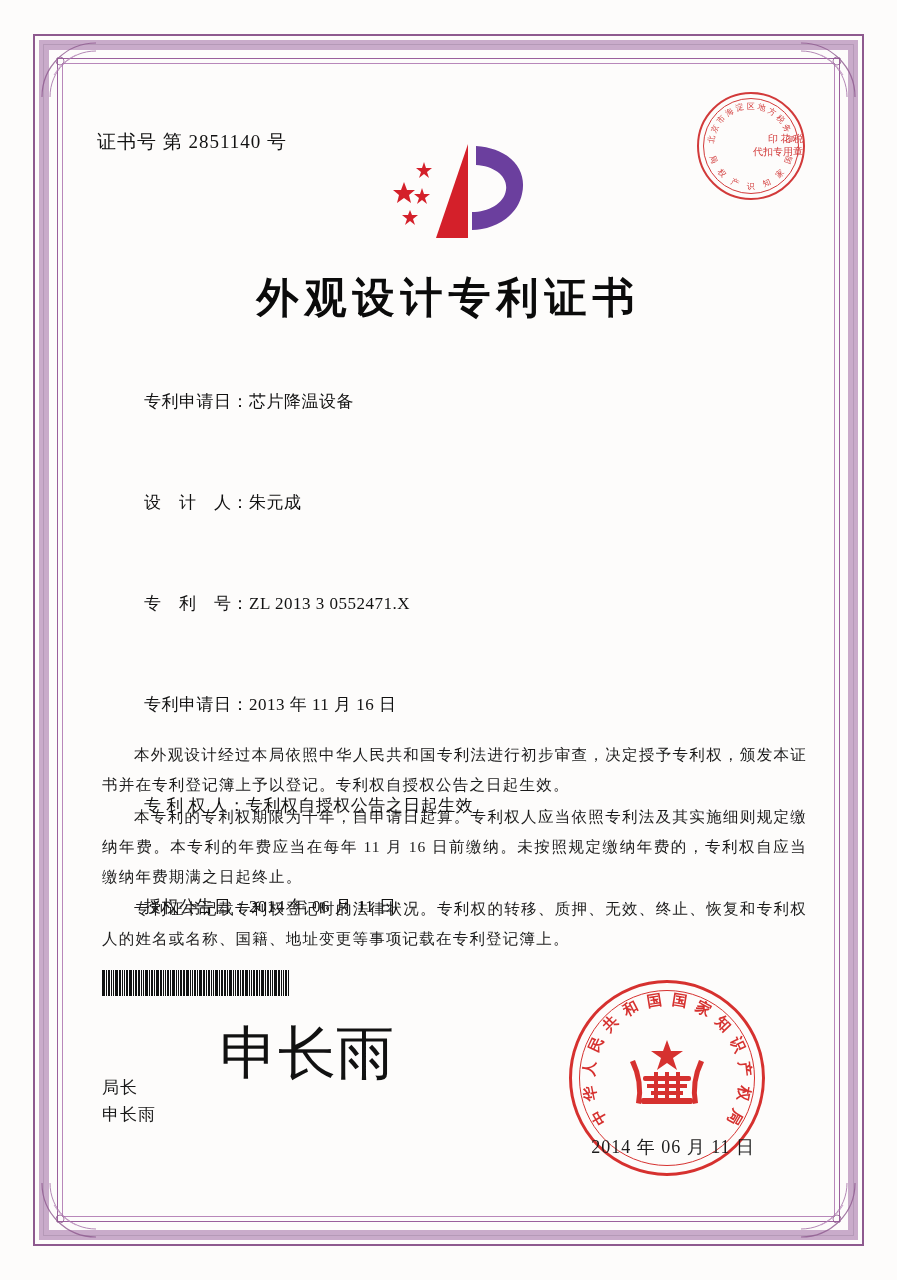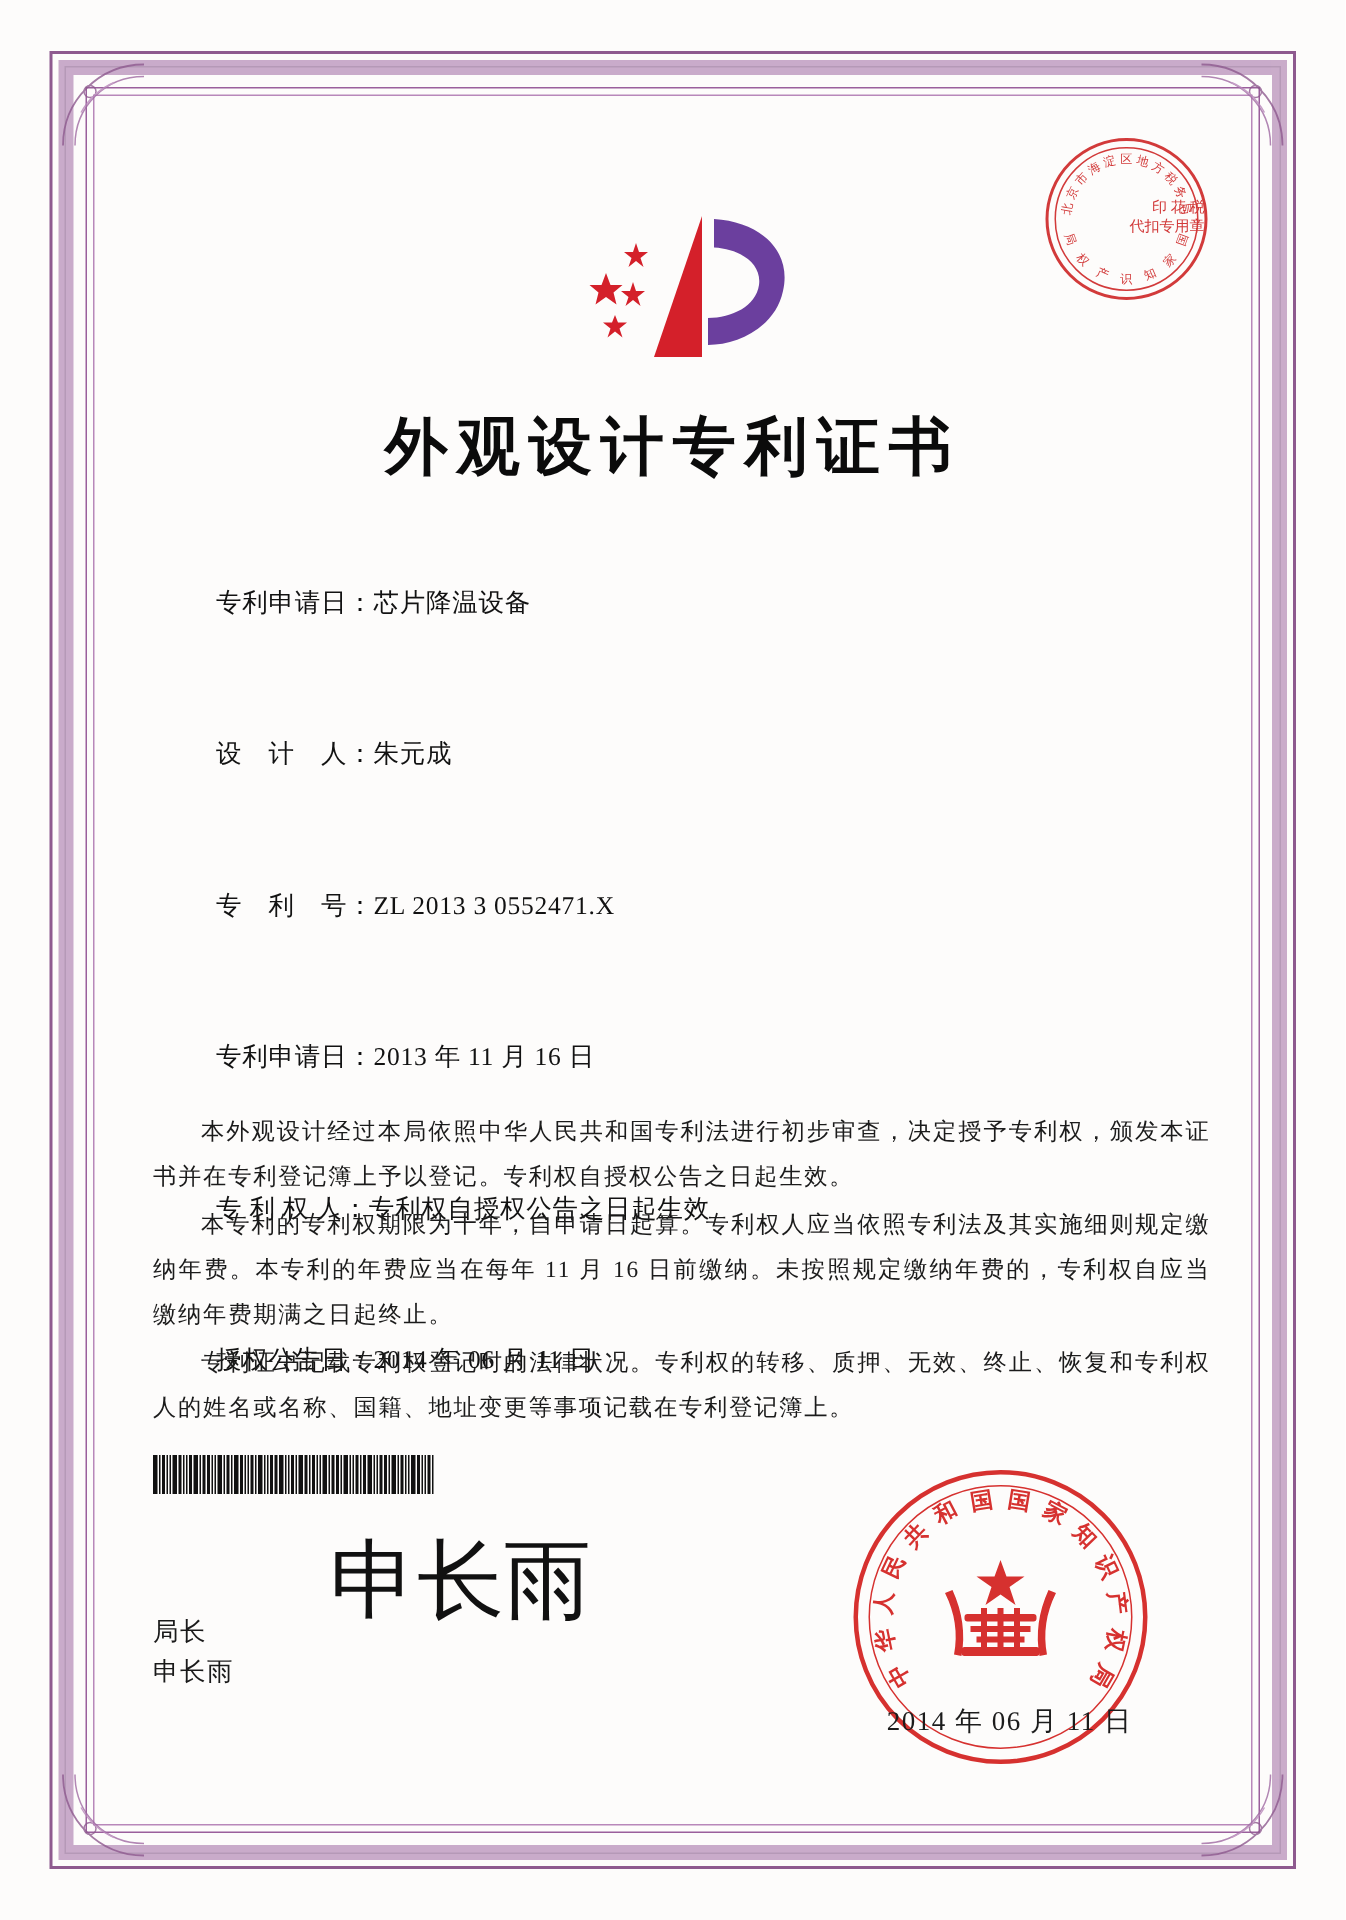--- a/index.html
+++ b/index.html
@@ -325,20 +325,24 @@
     <svg width="58" height="58" viewBox="0 0 58 58">
       <path d="M2 56 C2 26 26 2 56 2" stroke="#8e5a8f" fill="none" stroke-width="1.2"></path>
       <path d="M10 56 C10 30 30 10 56 10" stroke="#a06aa3" fill="none" stroke-width="1"></path>
       <circle cx="20" cy="20" r="4" fill="none" stroke="#8e5a8f" stroke-width="1"></circle>
       <path d="M14 34 q8 -14 22 -20" stroke="#b887ba" fill="none" stroke-width="1"></path>
     </svg>
   </div>
 
   <div class="content">
 
+    <div class="cert-number">
+      <span>证书号</span>
+      <span>第 2851140 号</span>
+    </div>
 
     <div class="logo">
       <svg width="160" height="120" viewBox="0 0 160 120">
 
         <path d="M96 8 C128 10 148 30 142 56 C137 80 112 92 92 92 L92 74 C108 74 124 66 126 52 C128 38 114 28 96 27 Z" fill="#6b3f9e"></path>
         <path d="M92 92 L92 8 L78 8 L78 92 Z" fill="#6b3f9e" opacity="0"></path>
 
         <path d="M88 6 L88 100 L56 100 Z" fill="#d4202a"></path>
 
         <g fill="#d4202a">

